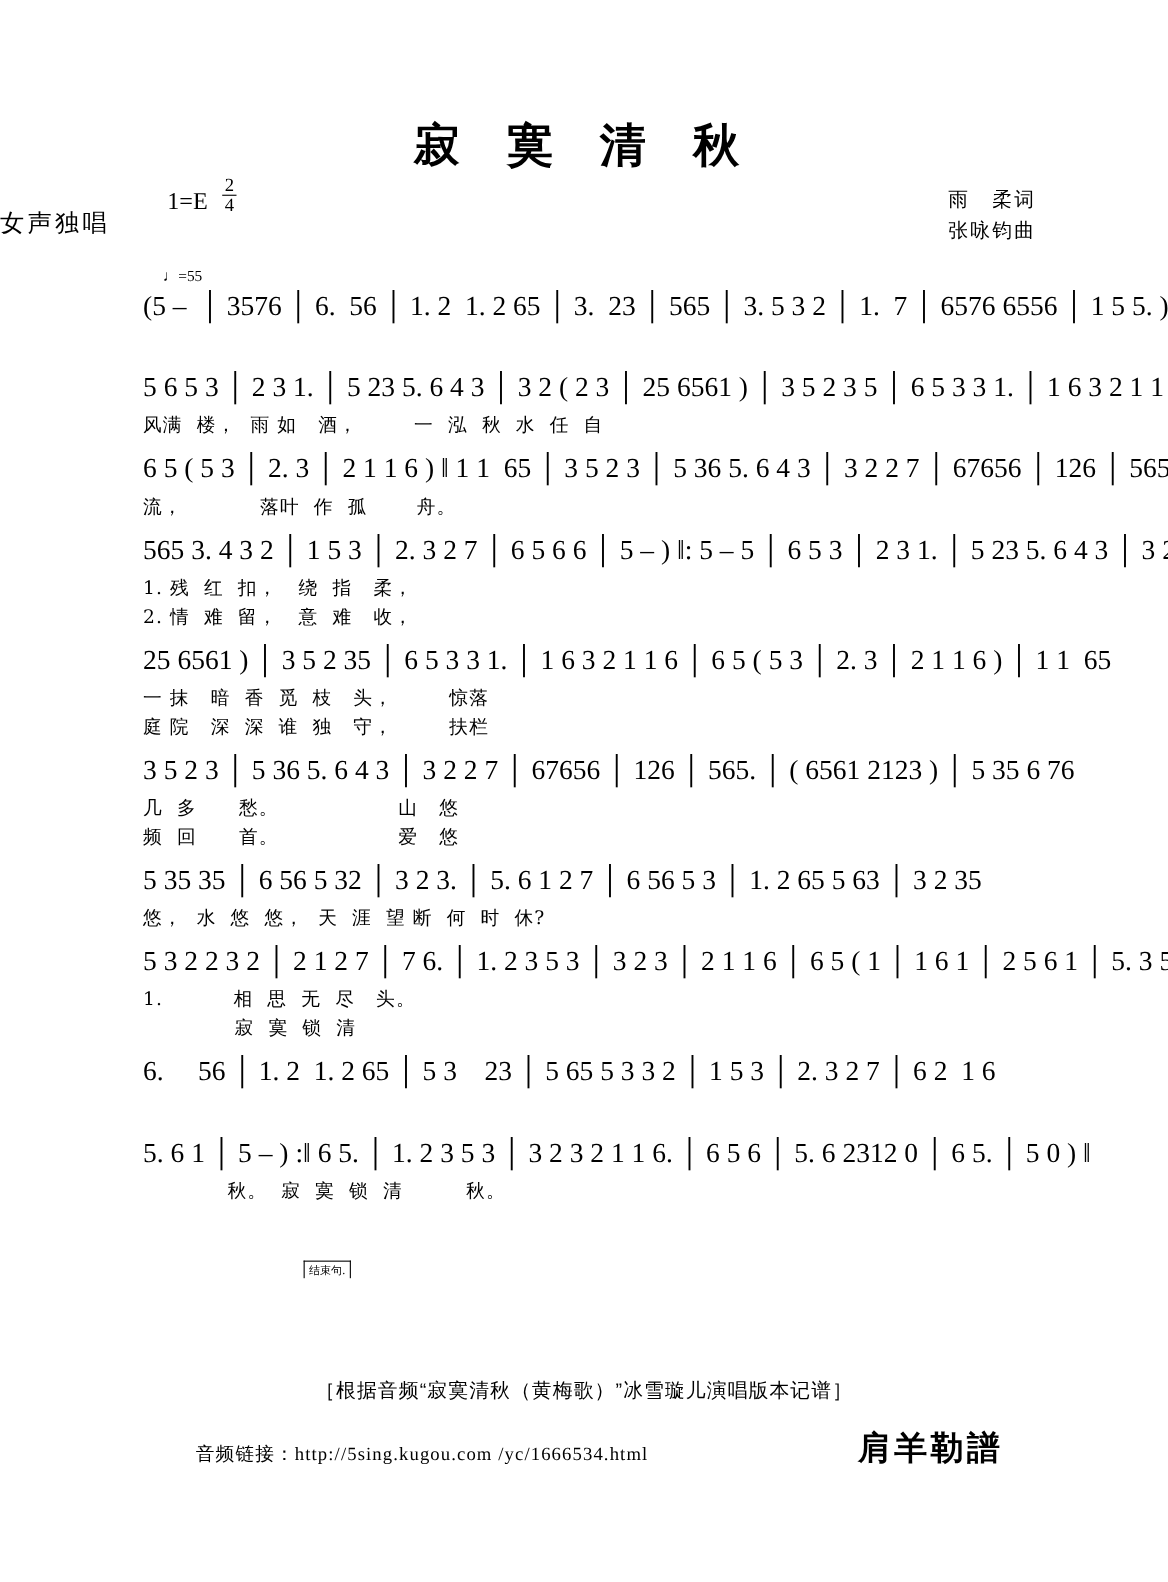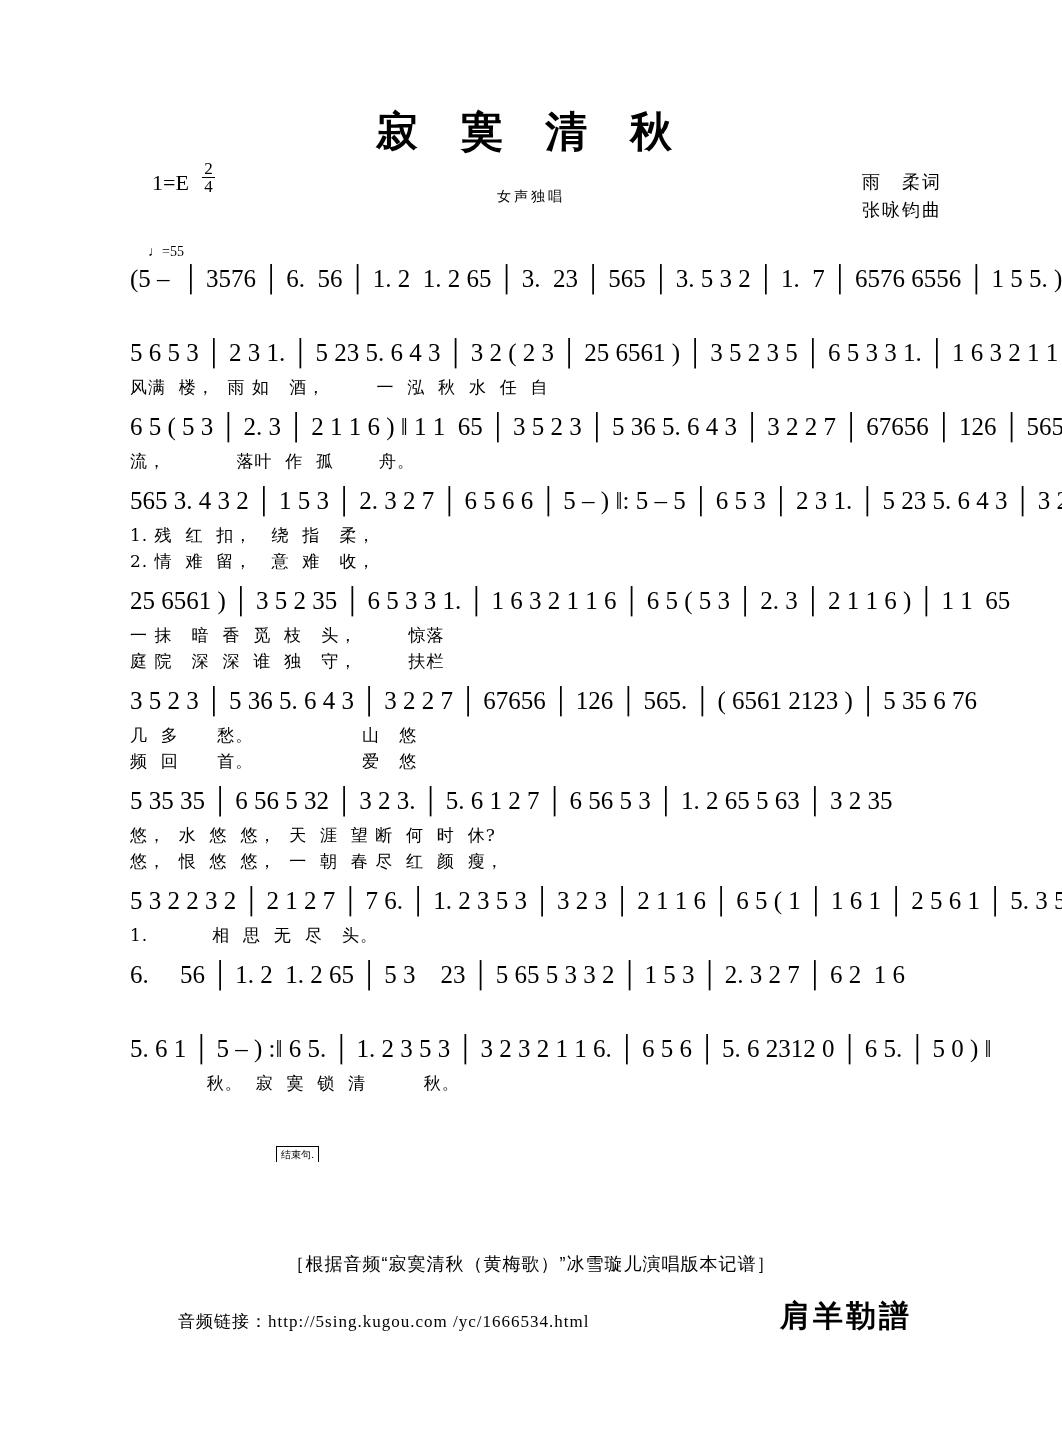--- a/index.html
+++ b/index.html
@@ -55,22 +55,21 @@
   }
   .key-sig .frac .den {
     display: block;
     padding: 0 2px;
   }
   .subtitle {
     position: absolute;
     top: 188px;
     left: 0;
     width: 1062px;
-    text-align: center;
-    font-size: 14px;
+    font-size: 22px;
     letter-spacing: 3px;
     font-family: "DejaVu Serif", serif;
   }
   .credits {
     position: absolute;
     right: 120px;
     top: 168px;
     font-size: 18px;
     line-height: 28px;
     text-align: left;
@@ -204,26 +203,26 @@
 
     <div class="line">
       <div class="notes">3 5 2 3 │ 5 36 5. 6 4 3 │ 3 2 2 7 │ 67656 │ 126 │ 565. │ ( 6561 2123 ) │ 5 35 6 76</div>
       <div class="lyric">几  多      愁。                 山   悠</div>
       <div class="lyric">频  回      首。                 爱   悠</div>
     </div>
 
     <div class="line">
       <div class="notes">5 35 35 │ 6 56 5 32 │ 3 2 3. │ 5. 6 1 2 7 │ 6 56 5 3 │ 1. 2 65 5 63 │ 3 2 35</div>
       <div class="lyric">悠，  水  悠  悠，  天  涯  望 断  何  时  休?</div>
-      <div class="lyric">悠，  恨  悠  悠，  一  朝  春 尽  红  颜  瘦，</div>
     </div>
 
     <div class="line">
       <div class="notes">5 3 2 2 3 2 │ 2 1 2 7 │ 7 6. │ 1. 2 3 5 3 │ 3 2 3 │ 2 1 1 6 │ 6 5 ( 1 │ 1 6 1 │ 2 5 6 1 │ 5. 3 5</div>
       <div class="lyric">1.          相  思  无  尽   头。</div>
+      <div class="lyric">             寂  寞  锁  清</div>
     </div>
 
     <div class="line">
       <div class="notes">6.     56 │ 1. 2  1. 2 65 │ 5 3    23 │ 5 65 5 3 3 2 │ 1 5 3 │ 2. 3 2 7 │ 6 2  1 6</div>
       <div class="lyric"></div>
     </div>
 
     <div class="line">
       <div class="notes">5. 6 1 │ 5 – ) :‖ 6 5. │ 1. 2 3 5 3 │ 3 2 3 2 1 1 6. │ 6 5 6 │ 5. 6 2312 0 │ 6 5. │ 5 0 ) ‖</div>
       <div class="lyric">            秋。  寂  寞  锁  清         秋。</div>

